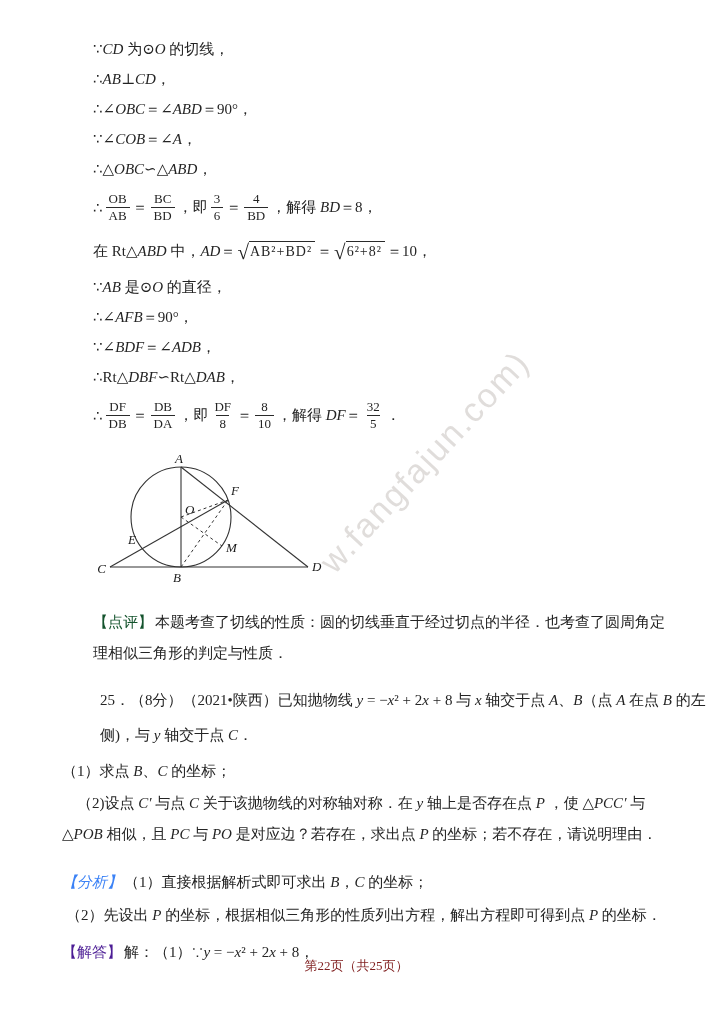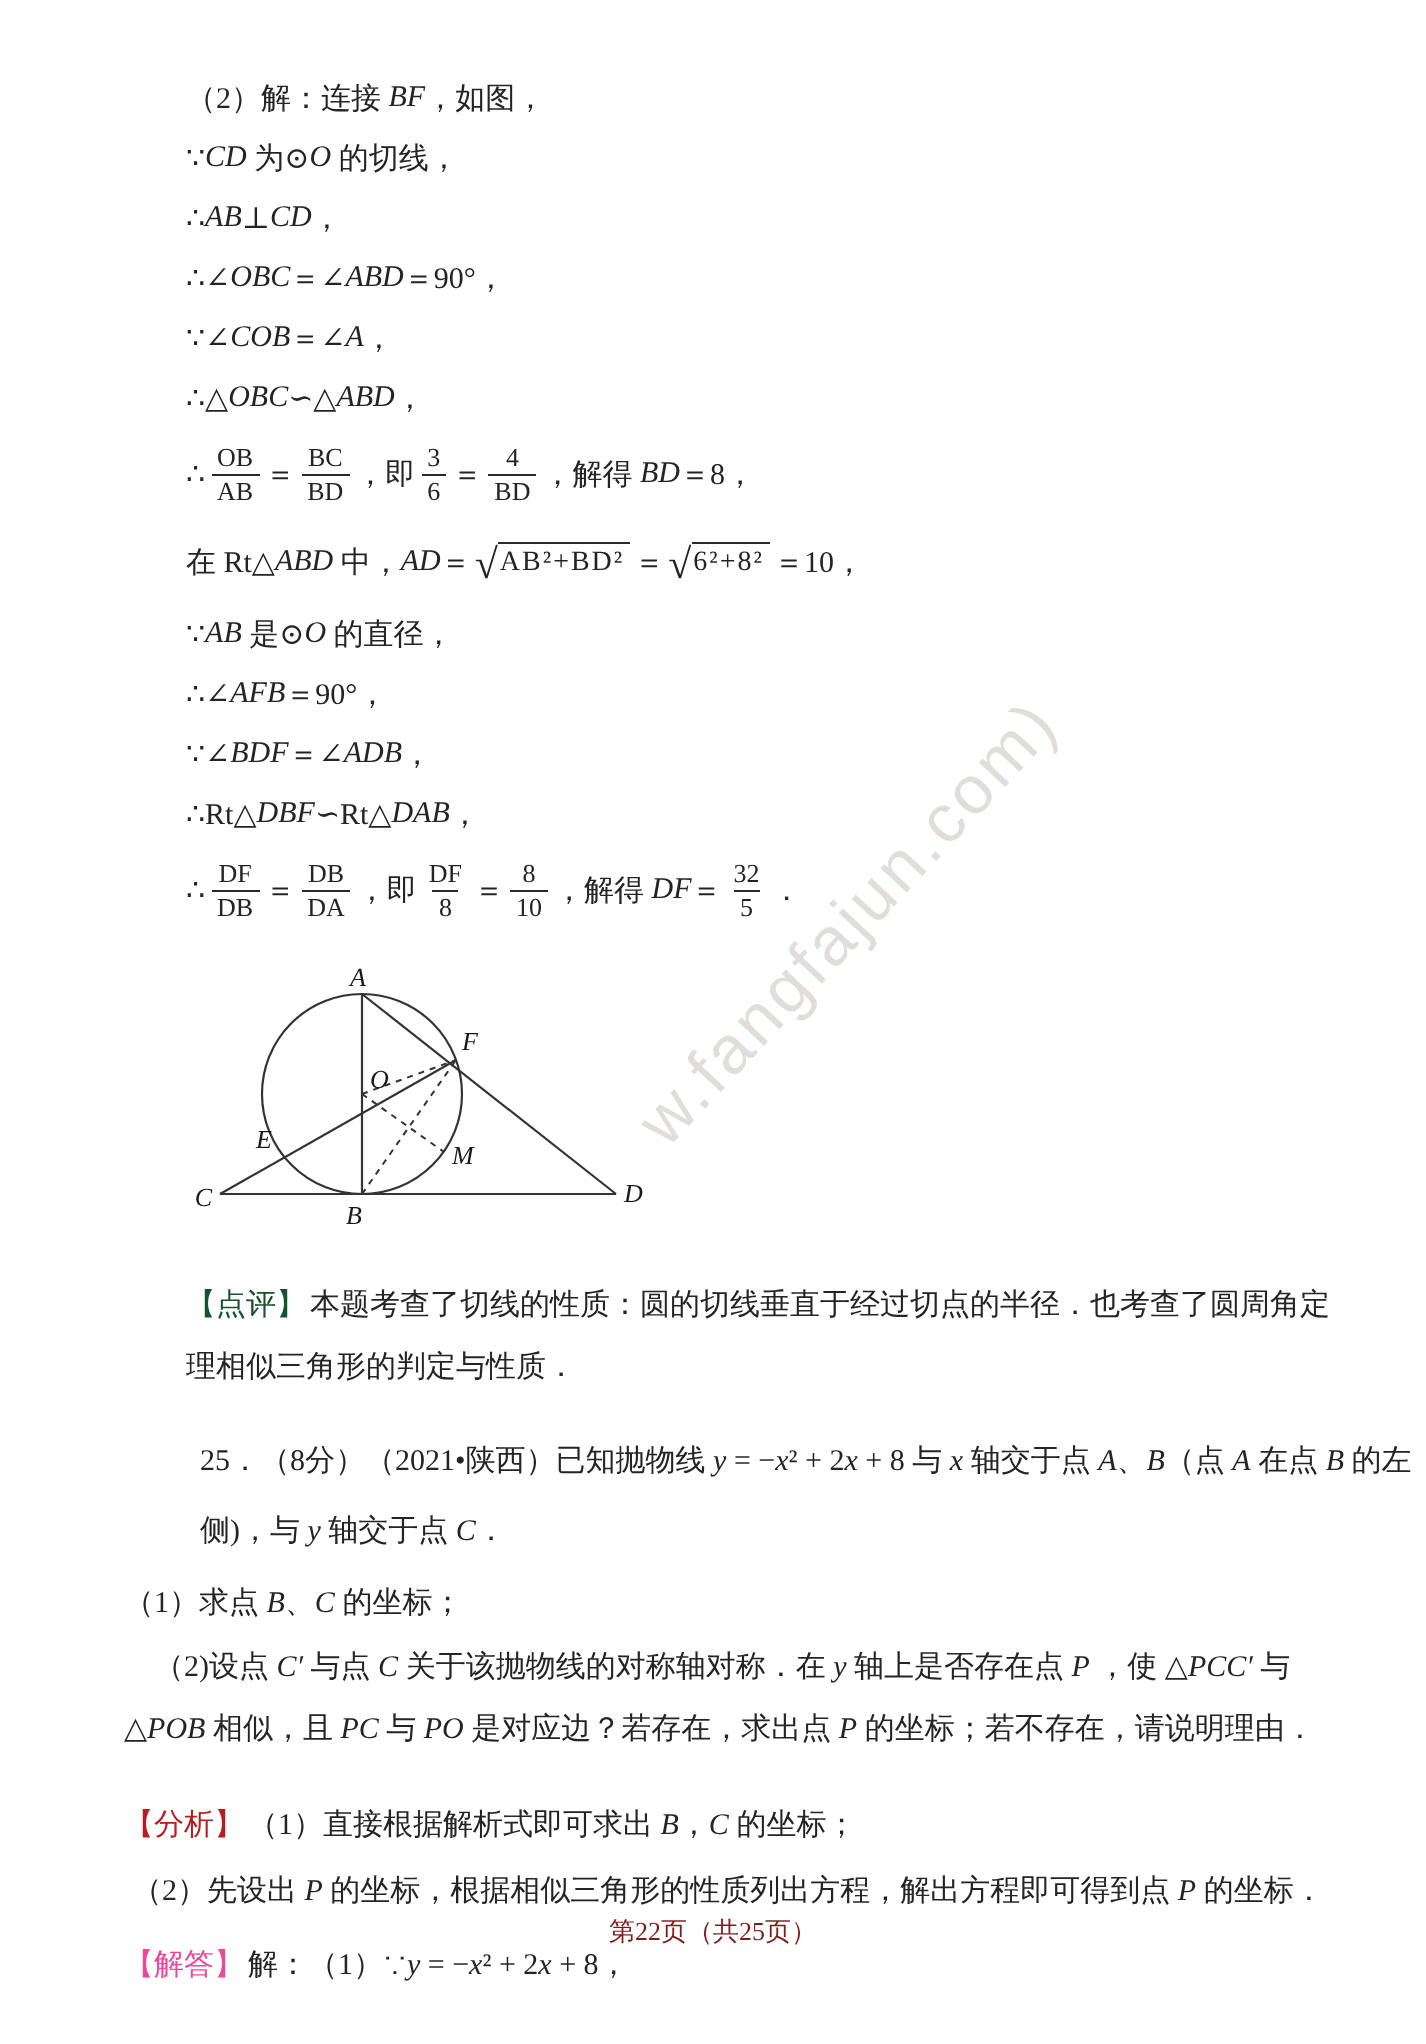--- a/index.html
+++ b/index.html
@@ -60,21 +60,20 @@
   svg text{font-family:"Liberation Serif","DejaVu Serif",serif;font-style:italic;font-size:13px;fill:#1a1a1a;}
 </style>
 </head>
 <body>
 
 <div class="page">
   <div class="watermark">w.fangfajun.com)</div>
 
   <div class="content">
     <div class="sol">
-      <div class="sline"><span>（2）解：连接 </span><span class="it">BF</span><span>，如图，</span></div>
       <div class="sline"><span>∵</span><span class="it">CD</span><span> 为⊙</span><span class="it">O</span><span> 的切线，</span></div>
       <div class="sline"><span>∴</span><span class="it">AB</span><span>⊥</span><span class="it">CD</span><span>，</span></div>
       <div class="sline"><span>∴∠</span><span class="it">OBC</span><span>＝∠</span><span class="it">ABD</span><span>＝90°，</span></div>
       <div class="sline"><span>∵∠</span><span class="it">COB</span><span>＝∠</span><span class="it">A</span><span>，</span></div>
       <div class="sline"><span>∴△</span><span class="it">OBC</span><span>∽△</span><span class="it">ABD</span><span>，</span></div>
       <div class="sline tall"><span>∴</span><span class="frac"><span class="num">OB</span><span class="den">AB</span></span><span>＝</span><span class="frac"><span class="num">BC</span><span class="den">BD</span></span><span>，即</span><span class="frac"><span class="num">3</span><span class="den">6</span></span><span>＝</span><span class="frac"><span class="num">4</span><span class="den">BD</span></span><span>，解得 </span><span class="it">BD</span><span>＝8，</span></div>
       <div class="sline med"><span>在 Rt△</span><span class="it">ABD</span><span> 中，</span><span class="it">AD</span><span>＝</span><span class="sqrt"><span class="rad">√</span><span class="rcd">AB²+BD²</span></span><span>＝</span><span class="sqrt"><span class="rad">√</span><span class="rcd">6²+8²</span></span><span>＝10，</span></div>
       <div class="sline"><span>∵</span><span class="it">AB</span><span> 是⊙</span><span class="it">O</span><span> 的直径，</span></div>
       <div class="sline"><span>∴∠</span><span class="it">AFB</span><span>＝90°，</span></div>
       <div class="sline"><span>∵∠</span><span class="it">BDF</span><span>＝∠</span><span class="it">ADB</span><span>，</span></div>
@@ -106,20 +105,20 @@
         </svg>
       </div>
 
       <p class="para comment"><span class="blue" style="color: #14532d;">【点评】</span><span>本题考查了切线的性质：圆的切线垂直于经过切点的半径．也考查了圆周角定理相似三角形的判定与性质．</span></p>
     </div>
 
     <section class="prob">
       <p class="para p1"><span>25．（8分）（2021•陕西）已知抛物线 </span><span class="it">y</span><span> = −</span><span class="it">x</span><span>² + 2</span><span class="it">x</span><span> + 8 与 </span><span class="it">x</span><span> 轴交于点 </span><span class="it">A</span><span>、</span><span class="it">B</span><span>（点 </span><span class="it">A</span><span> 在点 </span><span class="it">B</span><span> 的左侧)，与 </span><span class="it">y</span><span> 轴交于点 </span><span class="it">C</span><span>．</span></p>
       <p class="para q1"><span>（1）求点 </span><span class="it">B</span><span>、</span><span class="it">C</span><span> 的坐标；</span></p>
       <p class="para q2"><span>（2)设点 </span><span class="it">C′</span><span> 与点 </span><span class="it">C</span><span> 关于该抛物线的对称轴对称．在 </span><span class="it">y</span><span> 轴上是否存在点 </span><span class="it">P</span><span> ，使 △</span><span class="it">PCC′</span><span> 与 △</span><span class="it">POB</span><span> 相似，且 </span><span class="it">PC</span><span> 与 </span><span class="it">PO</span><span> 是对应边？若存在，求出点 </span><span class="it">P</span><span> 的坐标；若不存在，请说明理由．</span></p>
-      <p class="para ana"><span class="blue" style="color: #b91c1c;">【分析】</span><span><span>（1）直接根据解析式即可求出 </span><span class="it">B</span><span>，</span><span class="it">C</span><span> 的坐标；</span></span></p>
+      <p class="para ana"><span class="blue" style="color: #3b82f6; font-style: italic;">【分析】</span><span><span>（1）直接根据解析式即可求出 </span><span class="it">B</span><span>，</span><span class="it">C</span><span> 的坐标；</span></span></p>
       <p class="para a2"><span>（2）先设出 </span><span class="it">P</span><span> 的坐标，根据相似三角形的性质列出方程，解出方程即可得到点 </span><span class="it">P</span><span> 的坐标．</span></p>
-      <p class="para ans"><span class="blue" style="color: #ec4899;">【解答】</span><span><span>解：（1）∵</span><span class="it">y</span><span> = −</span><span class="it">x</span><span>² + 2</span><span class="it">x</span><span> + 8，</span></span></p>
+      <p class="para ans"><span class="blue" style="color: #4c1d95;">【解答】</span><span><span>解：（1）∵</span><span class="it">y</span><span> = −</span><span class="it">x</span><span>² + 2</span><span class="it">x</span><span> + 8，</span></span></p>
     </section>
   </div>
 
   <div class="footer">第22页（共25页）</div>
 </div>
 
 </body></html>

